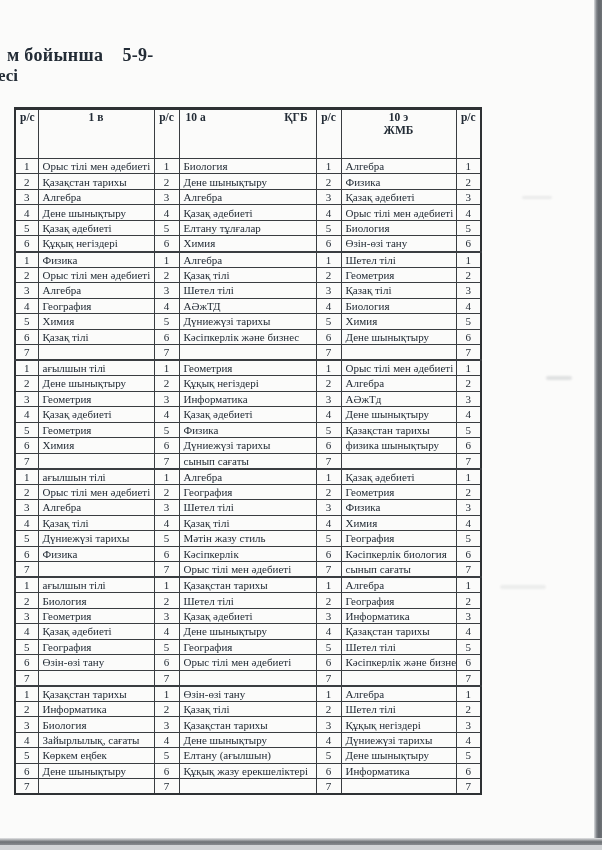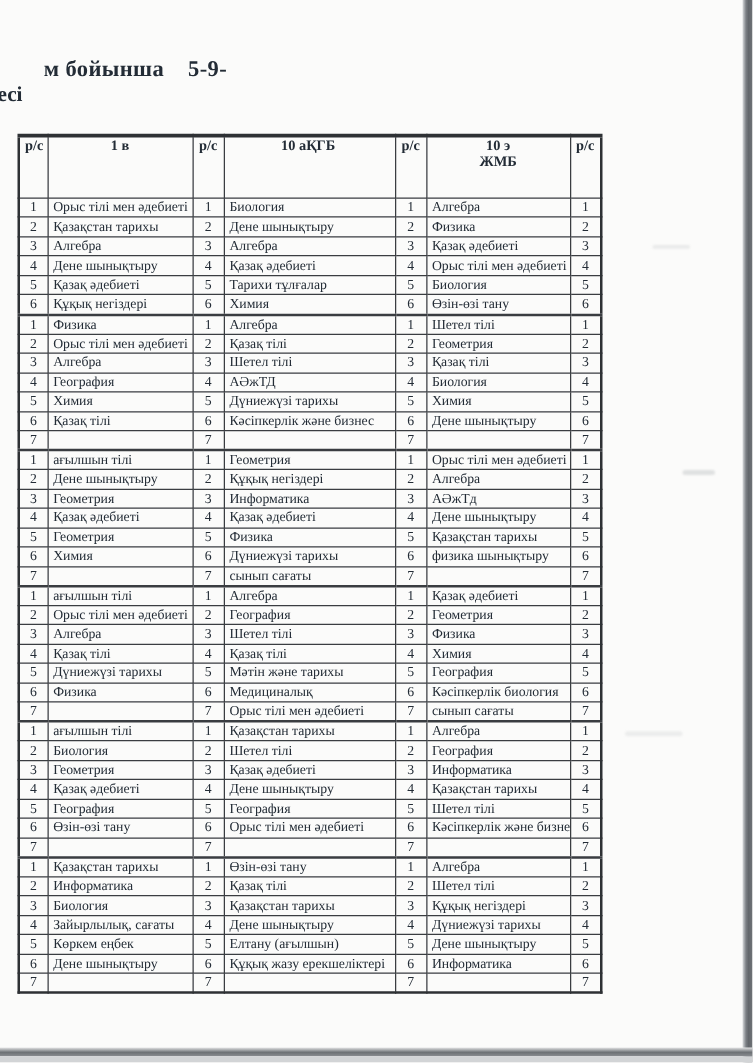--- a/index.html
+++ b/index.html
@@ -15,41 +15,41 @@
   .bottom-strip{position:absolute;left:0;top:838px;width:602px;height:7px;
     background:linear-gradient(to bottom,#e4e5e6 0%,#6d7175 55%,#898c90 100%);}
   .bottom-below{position:absolute;left:0;top:845px;width:602px;height:5px;background:#d2d4d6;}
   .smudge{position:absolute;background:#c9cccd;opacity:.55;border-radius:3px;filter:blur(1px);}
   .smudge.s1{left:546px;top:376px;width:26px;height:4px;}
   .smudge.s2{left:522px;top:196px;width:30px;height:3px;opacity:.35;}
   .smudge.s3{left:500px;top:585px;width:46px;height:4px;opacity:.3;}
 
   
   .title-line1{position:absolute;left:7px;top:45px;font-size:18px;font-weight:bold;
-    white-space:pre;letter-spacing:.3px;margin-left:28px;}
+    white-space:pre;letter-spacing:.3px;}
   .title-line2{position:absolute;left:-2px;top:66px;font-size:17px;font-weight:bold;}
 
   
   table.tt{
     position:absolute;left:14px;top:107px;width:466px;
     border-collapse:collapse;table-layout:fixed;
     font-size:11px;line-height:1.1;
   }
   table.tt td,table.tt th{
     border:1px solid #3a3d41;
     padding:1px 4px;
     overflow:hidden;white-space:nowrap;
   }
   table.tt{border:2px solid #2e3134;border-top-width:3px;font-family:Liberation Serif, serif;}
   thead th{
     height:46px;vertical-align:top;padding-top:3px;
     font-weight:bold;font-size:11.5px;text-align:center;
     border-bottom-width:2px;
   }
-  thead th.hdr-10a div{display:flex;justify-content:center;padding:0 4px 0 2px;}
+  thead th.hdr-10a div{display:flex;justify-content:space-between;padding:0 4px 0 2px;}
   tbody tr{height:15.49px;}
   tbody td.num{text-align:center;padding:0;}
   tbody td.subj{text-align:left;}
   tbody tr.block-start td{border-top-width:2px;}
 </style>
 </head>
 <body>
 
 <div class="right-strip"></div>
 <div class="bottom-strip"></div>
@@ -124,21 +124,21 @@
         <td class="num">4</td>
         <td class="subj">Қазақ әдебиеті</td>
         <td class="num">4</td>
         <td class="subj">Орыс тілі мен әдебиеті</td>
         <td class="num">4</td>
       </tr>
       <tr>
         <td class="num">5</td>
         <td class="subj">Қазақ әдебиеті</td>
         <td class="num">5</td>
-        <td class="subj">Тарихи тұлғалар</td>
+        <td class="subj">Елтану тұлғалар</td>
         <td class="num">5</td>
         <td class="subj">Биология</td>
         <td class="num">5</td>
       </tr>
       <tr>
         <td class="num">6</td>
         <td class="subj">Құқық негіздері</td>
         <td class="num">6</td>
         <td class="subj">Химия</td>
         <td class="num">6</td>
@@ -304,30 +304,30 @@
         <td class="num">4</td>
         <td class="subj">Қазақ тілі</td>
         <td class="num">4</td>
         <td class="subj">Химия</td>
         <td class="num">4</td>
       </tr>
       <tr>
         <td class="num">5</td>
         <td class="subj">Дүниежүзі тарихы</td>
         <td class="num">5</td>
-        <td class="subj">Мәтін және тарихы</td>
+        <td class="subj">Мәтін жазу стиль</td>
         <td class="num">5</td>
         <td class="subj">География</td>
         <td class="num">5</td>
       </tr>
       <tr>
         <td class="num">6</td>
         <td class="subj">Физика</td>
         <td class="num">6</td>
-        <td class="subj">Медициналық</td>
+        <td class="subj">Кәсіпкерлік</td>
         <td class="num">6</td>
         <td class="subj">Кәсіпкерлік биология</td>
         <td class="num">6</td>
       </tr>
       <tr>
         <td class="num">7</td>
         <td class="subj"></td>
         <td class="num">7</td>
         <td class="subj">Орыс тілі мен әдебиеті</td>
         <td class="num">7</td>

